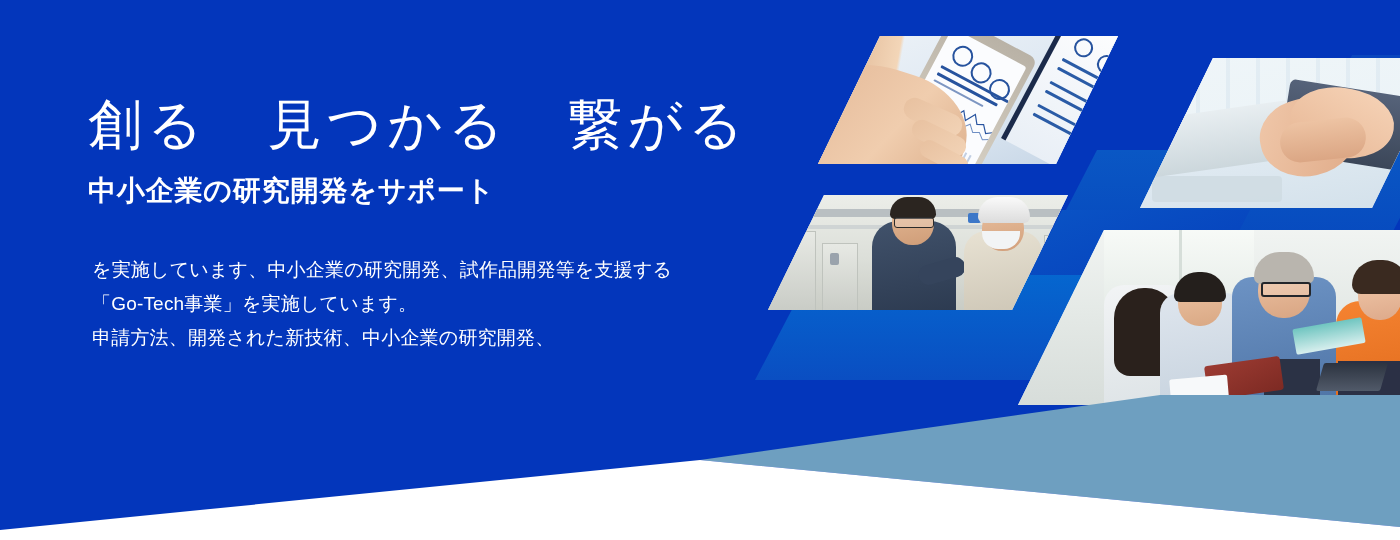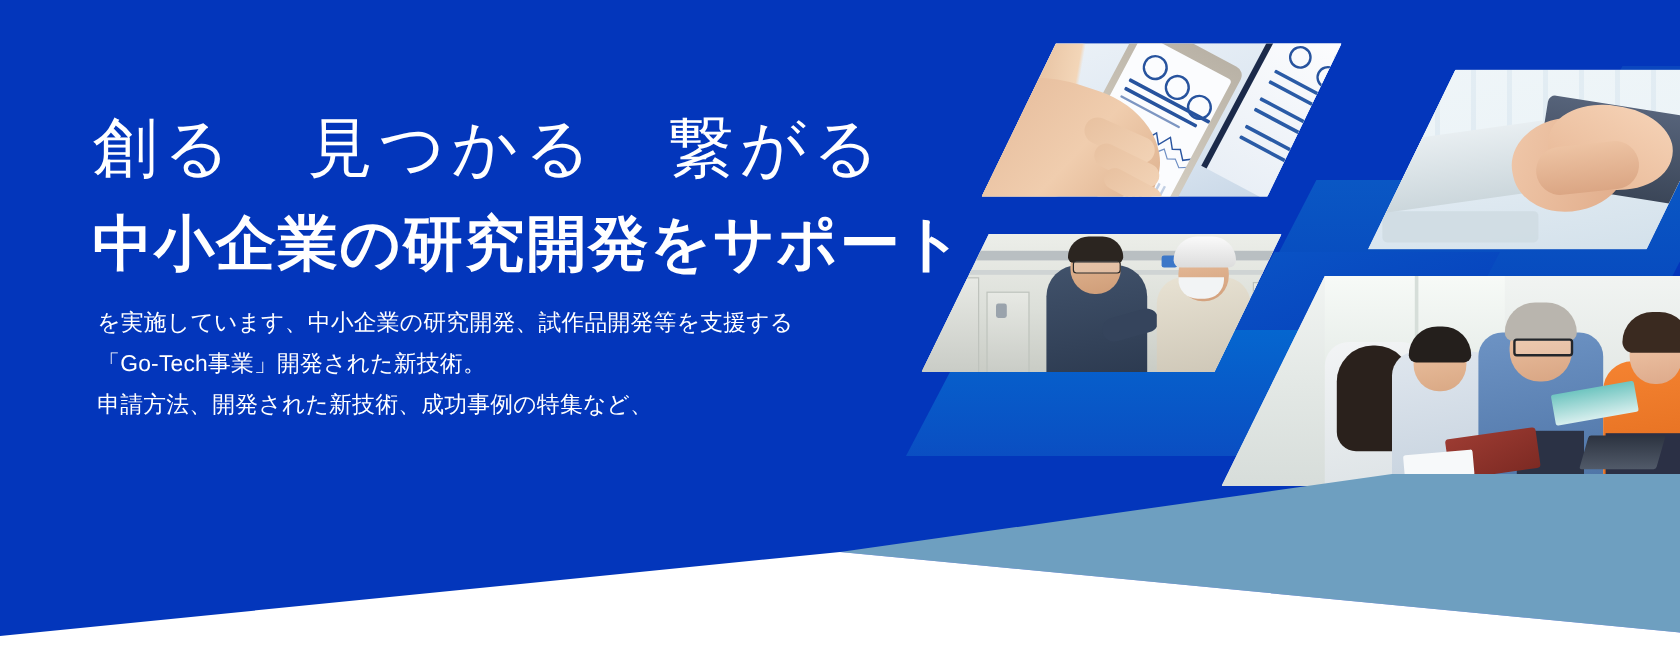--- a/index.html
+++ b/index.html
@@ -252,35 +252,35 @@
     position:absolute;right:34px;bottom:14px;width:64px;height:28px;
     background:linear-gradient(180deg,#2c3340,#515a69);
     transform:skewX(-16deg);border-radius:2px;
   }
   .scene-team .paper{
     position:absolute;left:152px;bottom:6px;width:58px;height:22px;
     background:#f7f9fa;transform:rotate(-5deg);border-radius:2px;
   }
 
   
-  .copy{position:absolute;left:77px;top:0;width:680px;height:407px;}
+  .copy{position:absolute;left:88px;top:0;width:680px;height:407px;}
 
   .headline{
     position:absolute;top:97px;left:0;
     color:#ffffff;
     font-size:54px;
     font-weight:300;
     letter-spacing:.10em;
     line-height:1;
     white-space:pre;
   }
   .subhead{
     position:absolute;top:175px;left:0;
     color:#ffffff;
-    font-size:50px;
+    font-size:28px;
     font-weight:700;
     letter-spacing:.03em;
     line-height:1.15;
     white-space:pre;
   }
   .body-copy{
     position:absolute;top:253px;left:4px;
     color:#ffffff;
     font-size:19px;
     font-weight:400;
@@ -423,17 +423,17 @@
   <div class="wedge wedge-white"></div>
 
   <div class="copy">
 
     <div class="headline">創る　見つかる　繋がる</div>
 
     <div class="subhead">中小企業の研究開発をサポート</div>
 
     <div class="body-copy">
       <span class="ln">を実施しています、中小企業の研究開発、試作品開発等を支援する</span>
-      <span class="ln">「Go-Tech事業」開発された新技術。</span>
-      <span class="ln">申請方法、開発された新技術、成功事例の特集など、</span>
+      <span class="ln">「Go-Tech事業」を実施しています。</span>
+      <span class="ln">申請方法、開発された新技術、中小企業の研究開発、</span>
     </div>
   </div>
 </div>
 
 </body></html>

